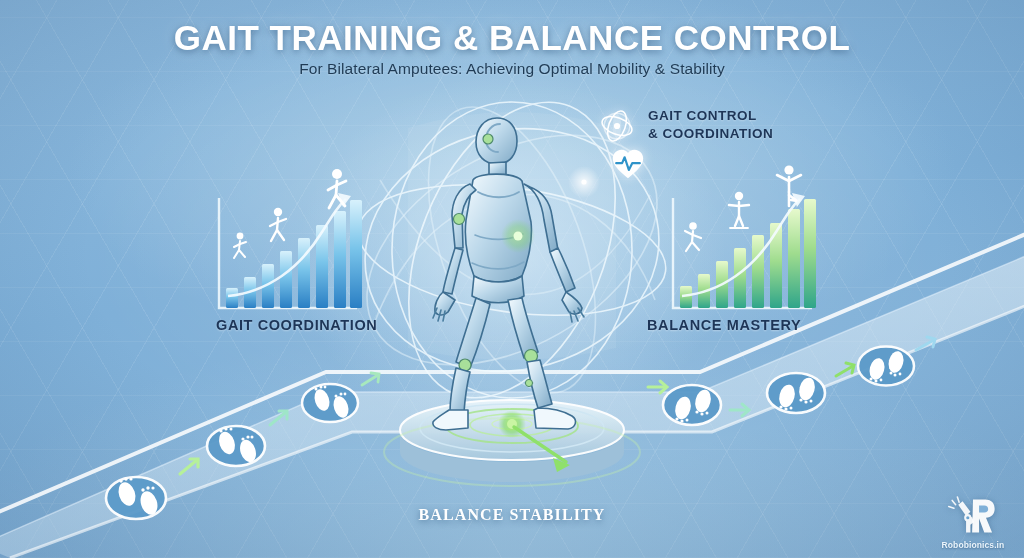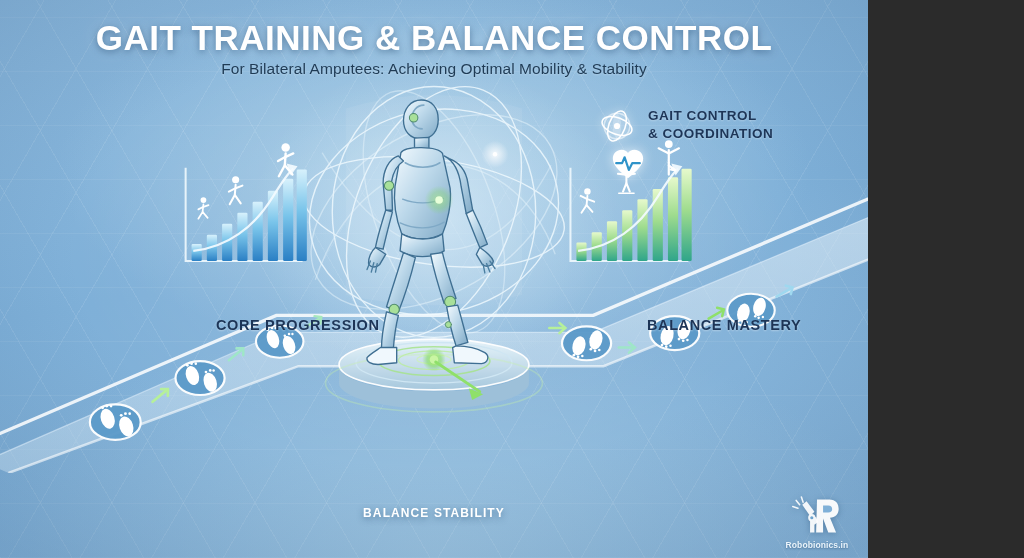--- a/index.html
+++ b/index.html
@@ -1,19 +1,19 @@
 <!DOCTYPE html>
 <html><head>
 <meta charset="utf-8">
 <style>
   * { margin:0; padding:0; box-sizing:border-box; }
   html,body { background:#2b2b2b; }
   .stage {
     position:relative;
-    width:868px; height:558px;
+    width:1024px; height:558px;
     overflow:hidden;
     font-family:"Liberation Sans", sans-serif;
     background:#3b82f6;
   }
 
   
   .bg-base{
     position:absolute; inset:0;
     background:
       radial-gradient(ellipse 70% 55% at 50% 30%, #a8cde6 0%, rgba(168,205,230,0) 62%),
@@ -56,23 +56,24 @@
     color:#1d3557;
     text-shadow:0 1px 2px rgba(255,255,255,.35);
     white-space:nowrap;
   }
   .label-gait{ left:216px; top:317px; }
   .label-balance{ left:647px; top:317px; }
 
   .stability-label{
     position:absolute; left:0; right:0; top:506px;
     text-align:center;
-    font-size:12px; font-weight:bold; letter-spacing:1.1px;
+    font-size:16px; font-weight:bold; letter-spacing:1.1px;
     color:#ffffff;
     text-shadow:0 2px 6px rgba(30,70,110,.50);
+    font-family:Liberation Serif, serif;
   }
 
   
   .core-block{ position:absolute; left:595px; top:104px; display:flex; gap:9px; align-items:flex-start; }
   .core-text{
     font-size:13.5px; font-weight:bold; line-height:1.35; letter-spacing:.5px;
     color:#1d3557; text-shadow:0 1px 2px rgba(255,255,255,.3);
     padding-top:3px;
   }
   .gyro-icon{ width:44px; height:44px; filter:drop-shadow(0 0 5px rgba(255,255,255,.6)); }
@@ -402,21 +403,21 @@
       <path d="M 527 362 C 530 380 534 396 538 408 L 552 404 C 548 390 544 374 540 360 Z" fill="url(#gBody)"></path>
       <path d="M 538 408 C 548 408 562 410 572 416 C 578 420 576 428 568 429 L 536 428 L 534 410 Z" fill="#f0f8fd" stroke="#3f6f92"></path>
       <circle cx="529" cy="383" r="3.6" fill="#a8e09a" stroke="#4f8a6b" stroke-width="1"></circle>
     </g>
 
   </svg>
 
   <div class="title">GAIT TRAINING &amp; BALANCE CONTROL</div>
   <div class="subtitle">For Bilateral Amputees: Achieving Optimal Mobility &amp; Stability</div>
 
-  <div class="panel-label label-gait">CORE PROGRESSION</div>
+  <div class="panel-label label-gait">GAIT COORDINATION</div>
   <div class="panel-label label-balance">BALANCE MASTERY</div>
 
   <div class="stability-label">BALANCE STABILITY</div>
 
   <div class="core-block">
     <svg class="gyro-icon" viewBox="0 0 48 48" fill="none" stroke="#ffffff" stroke-width="1.7">
       <ellipse cx="24" cy="24" rx="9" ry="17" transform="rotate(20 24 24)"></ellipse>
       <ellipse cx="24" cy="24" rx="17" ry="9" transform="rotate(20 24 24)"></ellipse>
       <ellipse cx="24" cy="24" rx="14" ry="14" opacity=".55"></ellipse>
       <path d="M 24 11 C 19 17 19 31 24 37 C 29 31 29 17 24 11 Z" fill="#ffffff" opacity=".22"></path>

